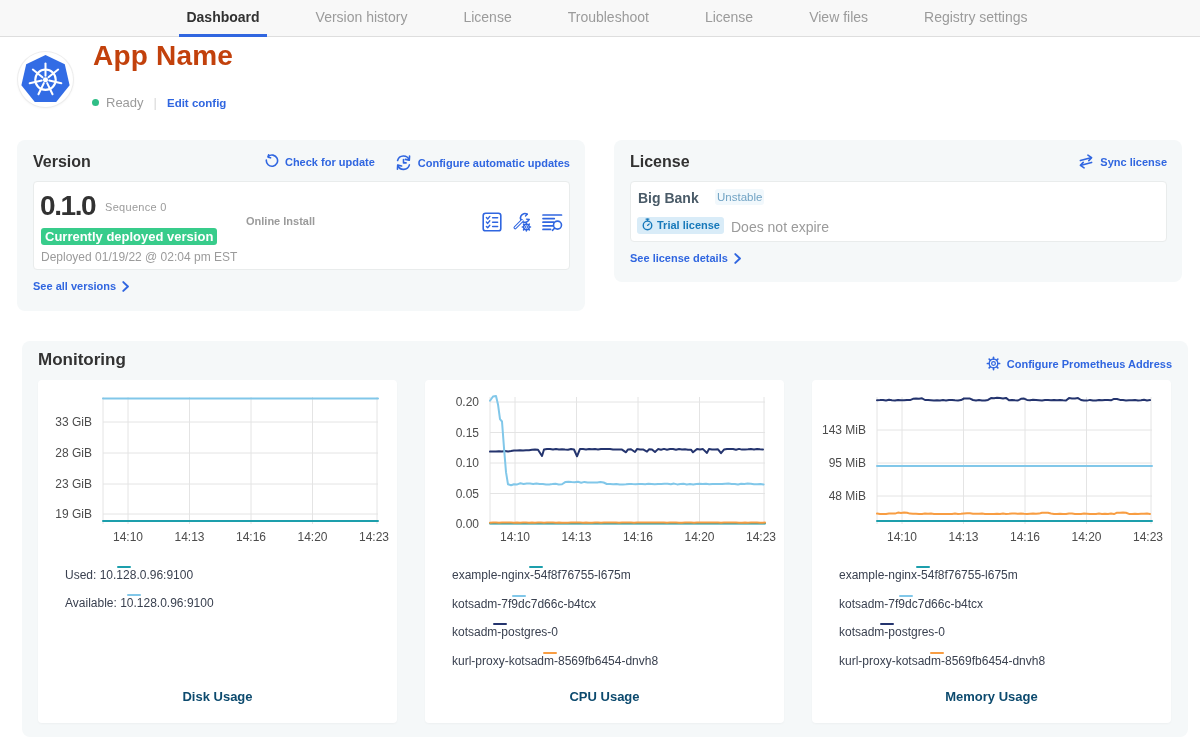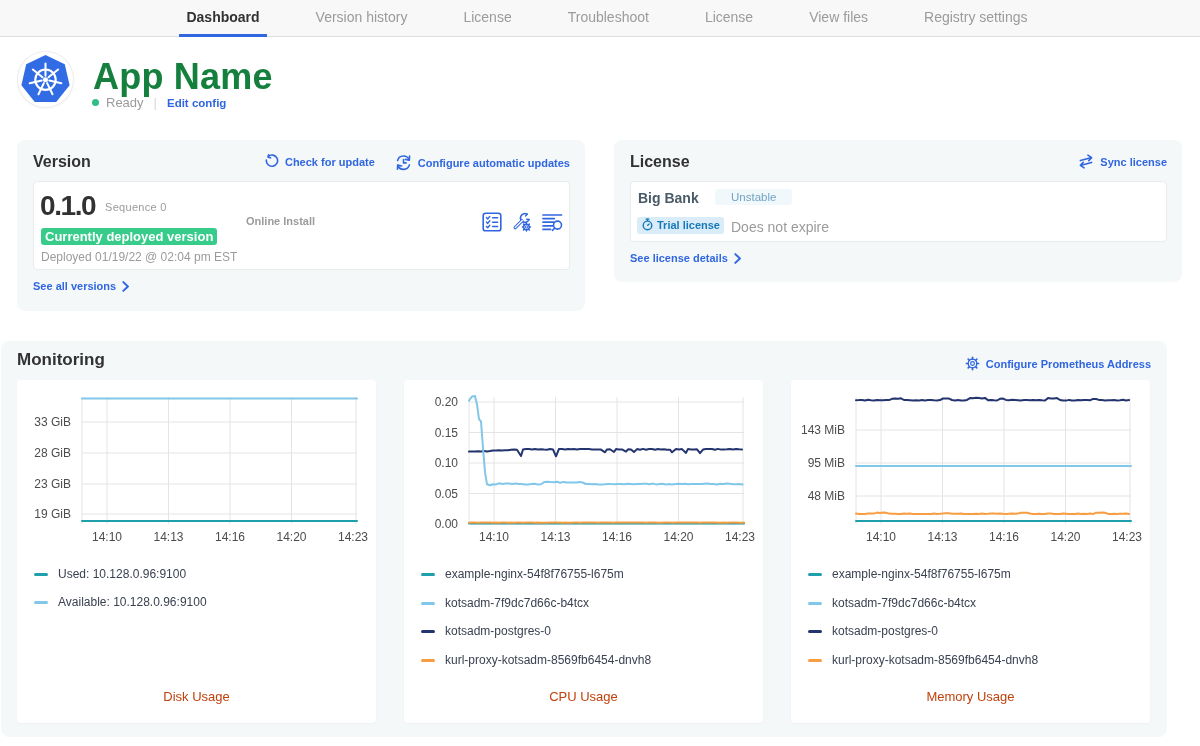--- a/index.html
+++ b/index.html
@@ -1,45 +1,45 @@
 <!DOCTYPE html>
 <html><head><meta charset="utf-8"><title>App Name</title><style>
 * { margin:0; padding:0; box-sizing:border-box; }
 html,body { width:1200px; height:746px; background:#fff; font-family:"Liberation Sans",sans-serif; overflow:hidden; position:relative; }
 .nav { position:absolute; left:0; top:0; width:1200px; height:37px; background:#f8f8f8; border-bottom:1px solid #dedede; display:flex; justify-content:center; padding-left:14px; }
 .tab { font-size:14px; color:#9b9b9b; line-height:35px; padding:0 7px; margin:0 21px; height:37px; }
 .tab.active { color:#323232; font-weight:bold; border-bottom:3px solid #3066e0; }
 .logo { position:absolute; left:18px; top:52px; width:55px; height:55px; border-radius:50%; background:#fff; box-shadow:0 0 0 1px #ededed, 0 1px 3px rgba(0,0,0,0.08); display:flex; align-items:center; justify-content:center; }
-.appname { position:absolute; left:93px; top:56px; font-size:36px; font-weight:bold; color:#15803d; letter-spacing:0.2px; }
+.appname { position:absolute; left:93px; top:40px; font-size:28px; font-weight:bold; color:#c2410c; letter-spacing:0.2px; }
 .subrow { position:absolute; left:92px; top:95px; display:flex; align-items:center; font-size:12px; }
 .dot { width:7px; height:7px; border-radius:50%; background:#2fbe86; margin-right:7px; }
 .ready { color:#9b9b9b; font-size:13px; }
 .sep { color:#d9d9d9; margin:0 10px; font-size:13px; }
 .bluelink { color:#3066e0; font-weight:bold; font-size:11px; text-decoration:none; }
 .card { position:absolute; background:#f5f8f9; border-radius:8px; }
 .card h2 { position:absolute; left:16px; top:13px; font-size:16px; color:#323232; }
 .whitebox { position:absolute; background:#fff; border:1px solid #e9ecec; border-radius:4px; }
 .hlinks { position:absolute; right:15px; top:14px; display:flex; align-items:flex-start; }
 .hlink { display:flex; align-items:center; gap:6px; color:#3066e0; font-weight:bold; font-size:11px; }
 .vnum { position:absolute; left:6px; top:8px; font-size:28px; font-weight:bold; color:#323232; letter-spacing:-1.4px; }
 .seq { position:absolute; left:71px; top:19px; letter-spacing:0.3px; font-size:11px; color:#9b9b9b; }
 .gbadge { position:absolute; left:7px; top:46px; height:17px; line-height:17px; padding:0 4px; background:#38cc8b; color:#fff; font-size:13px; font-weight:bold; border-radius:3px; }
 .deployed { position:absolute; left:7px; top:68px; font-size:12px; color:#9b9b9b; }
 .online { position:absolute; left:212px; top:33px; font-size:11px; font-weight:bold; color:#9b9b9b; }
 .vicons { position:absolute; right:6px; top:30px; display:flex; align-items:center; gap:10px; }
 .seelink { position:absolute; left:16px; display:flex; align-items:center; color:#3066e0; font-weight:bold; font-size:11px; }
 .bigbank { position:absolute; left:7px; top:8px; font-size:14px; font-weight:bold; color:#4a5b68; }
-.unstable { position:absolute; left:84px; top:7px; background:#f1f8fc; color:#71a3c4; font-size:11.5px; padding:2px 16px; border-radius:3px; }
+.unstable { position:absolute; left:84px; top:7px; background:#f1f8fc; color:#71a3c4; font-size:11.5px; padding:2px 2px; border-radius:3px; }
 .trial { position:absolute; left:6px; top:35px; height:17px; line-height:17px; background:#d9ecf8; color:#1779ba; font-size:11px; font-weight:bold; padding:0 4px; border-radius:3px; }
 .noexpire { position:absolute; left:100px; top:37px; font-size:14px; color:#9b9b9b; }
 .chartcard { position:absolute; top:39px; width:359px; height:343px; background:#fff; border-radius:4px; box-shadow:0 1px 2px rgba(50,50,50,0.04); }
-.lrow { position:absolute; left:17px; display:flex; align-items:center; height:16px; }
+.lrow { position:absolute; left:17px; display:flex; align-items:center; height:16px;flex-direction:column; }
 .dash { width:14px; height:3px; border-radius:2px; display:inline-block; }
 .ltext { margin-left:10px; font-size:12px; color:#3a4150; }
-.ctitle { position:absolute; top:309px; width:100%; text-align:center; font-size:13px; font-weight:normal; color:#c2410c; }
+.ctitle { position:absolute; top:309px; width:100%; text-align:center; font-size:13px; font-weight:bold; color:#0c4a6e; }
 </style></head>
 <body>
 <div class="nav">
   <div class="tab active">Dashboard</div>
   <div class="tab">Version history</div>
   <div class="tab">License</div>
   <div class="tab">Troubleshoot</div>
   <div class="tab">License</div>
   <div class="tab">View files</div>
   <div class="tab">Registry settings</div>
@@ -151,21 +151,21 @@
           <line x1="5.5" y1="1.2" x2="8.5" y2="1.2" stroke="#1779ba" stroke-width="1.5" stroke-linecap="round"></line>
           <line x1="7" y1="8" x2="8.8" y2="6.4" stroke="#1779ba" stroke-width="1.3" stroke-linecap="round"></line>
         </svg>Trial license</span>
     <span class="noexpire">Does not expire</span>
   </div>
   <div class="seelink" style="top:112px;">See license details <svg width="11" height="11" viewBox="0 0 10 10" style="margin-left:4px">
         <path d="M3 1 L7.2 5 L3 9" fill="none" stroke="#3066e0" stroke-width="1.8" stroke-linecap="round" stroke-linejoin="round"></path>
       </svg></div>
 </div>
 
-<div class="card" style="left:1px; top:341px; width:1166px; height:396px;">
+<div class="card" style="left:22px; top:341px; width:1166px; height:396px;">
   <h2 style="font-size:17px; top:9px;">Monitoring</h2>
   <div class="hlinks" style="top:15px; right:16px;">
       <span class="hlink"><svg width="15" height="15" viewBox="0 0 16 16">
           <circle cx="8" cy="8" r="4.6" fill="none" stroke="#3066e0" stroke-width="1.4"></circle>
           <line x1="8.00" y1="3.30" x2="8.00" y2="1.50" stroke="#3066e0" stroke-width="1.8" stroke-linecap="round"></line>
           <line x1="11.32" y1="4.68" x2="12.60" y2="3.40" stroke="#3066e0" stroke-width="1.8" stroke-linecap="round"></line>
           <line x1="12.70" y1="8.00" x2="14.50" y2="8.00" stroke="#3066e0" stroke-width="1.8" stroke-linecap="round"></line>
           <line x1="11.32" y1="11.32" x2="12.60" y2="12.60" stroke="#3066e0" stroke-width="1.8" stroke-linecap="round"></line>
           <line x1="8.00" y1="12.70" x2="8.00" y2="14.50" stroke="#3066e0" stroke-width="1.8" stroke-linecap="round"></line>
           <line x1="4.68" y1="11.32" x2="3.40" y2="12.60" stroke="#3066e0" stroke-width="1.8" stroke-linecap="round"></line>

